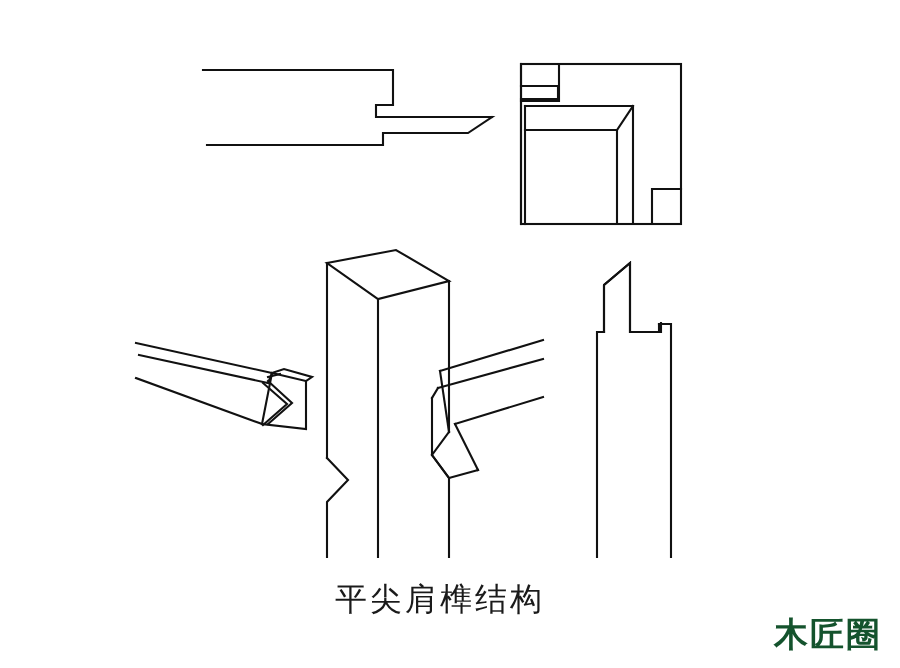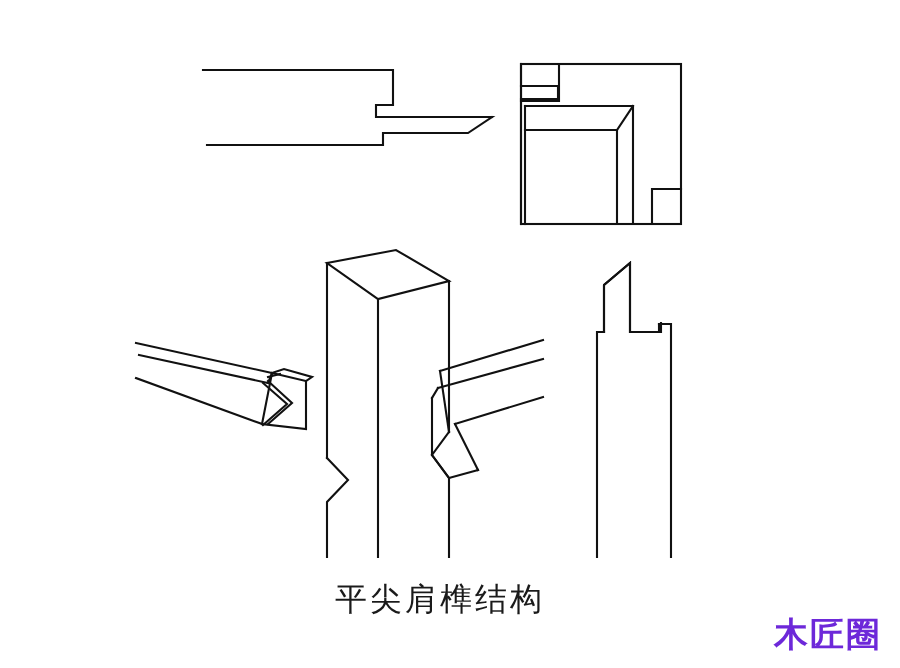--- a/index.html
+++ b/index.html
@@ -56,21 +56,21 @@
     white-space: nowrap;
   }
   #watermark {
     position: absolute;
     right: 18px;
     bottom: 10px;
     font-family: "DejaVu Sans", "Liberation Sans", sans-serif;
     font-size: 34px;
     font-weight: bold;
     letter-spacing: 2px;
-    color: #6d28d9;
+    color: #14532d;
     user-select: none;
     white-space: nowrap;
   }
 </style>
 </head>
 <body>
 
 <div id="diagram-root">
 
   <svg id="joinery-svg" width="900" height="668" viewBox="0 0 900 668">

